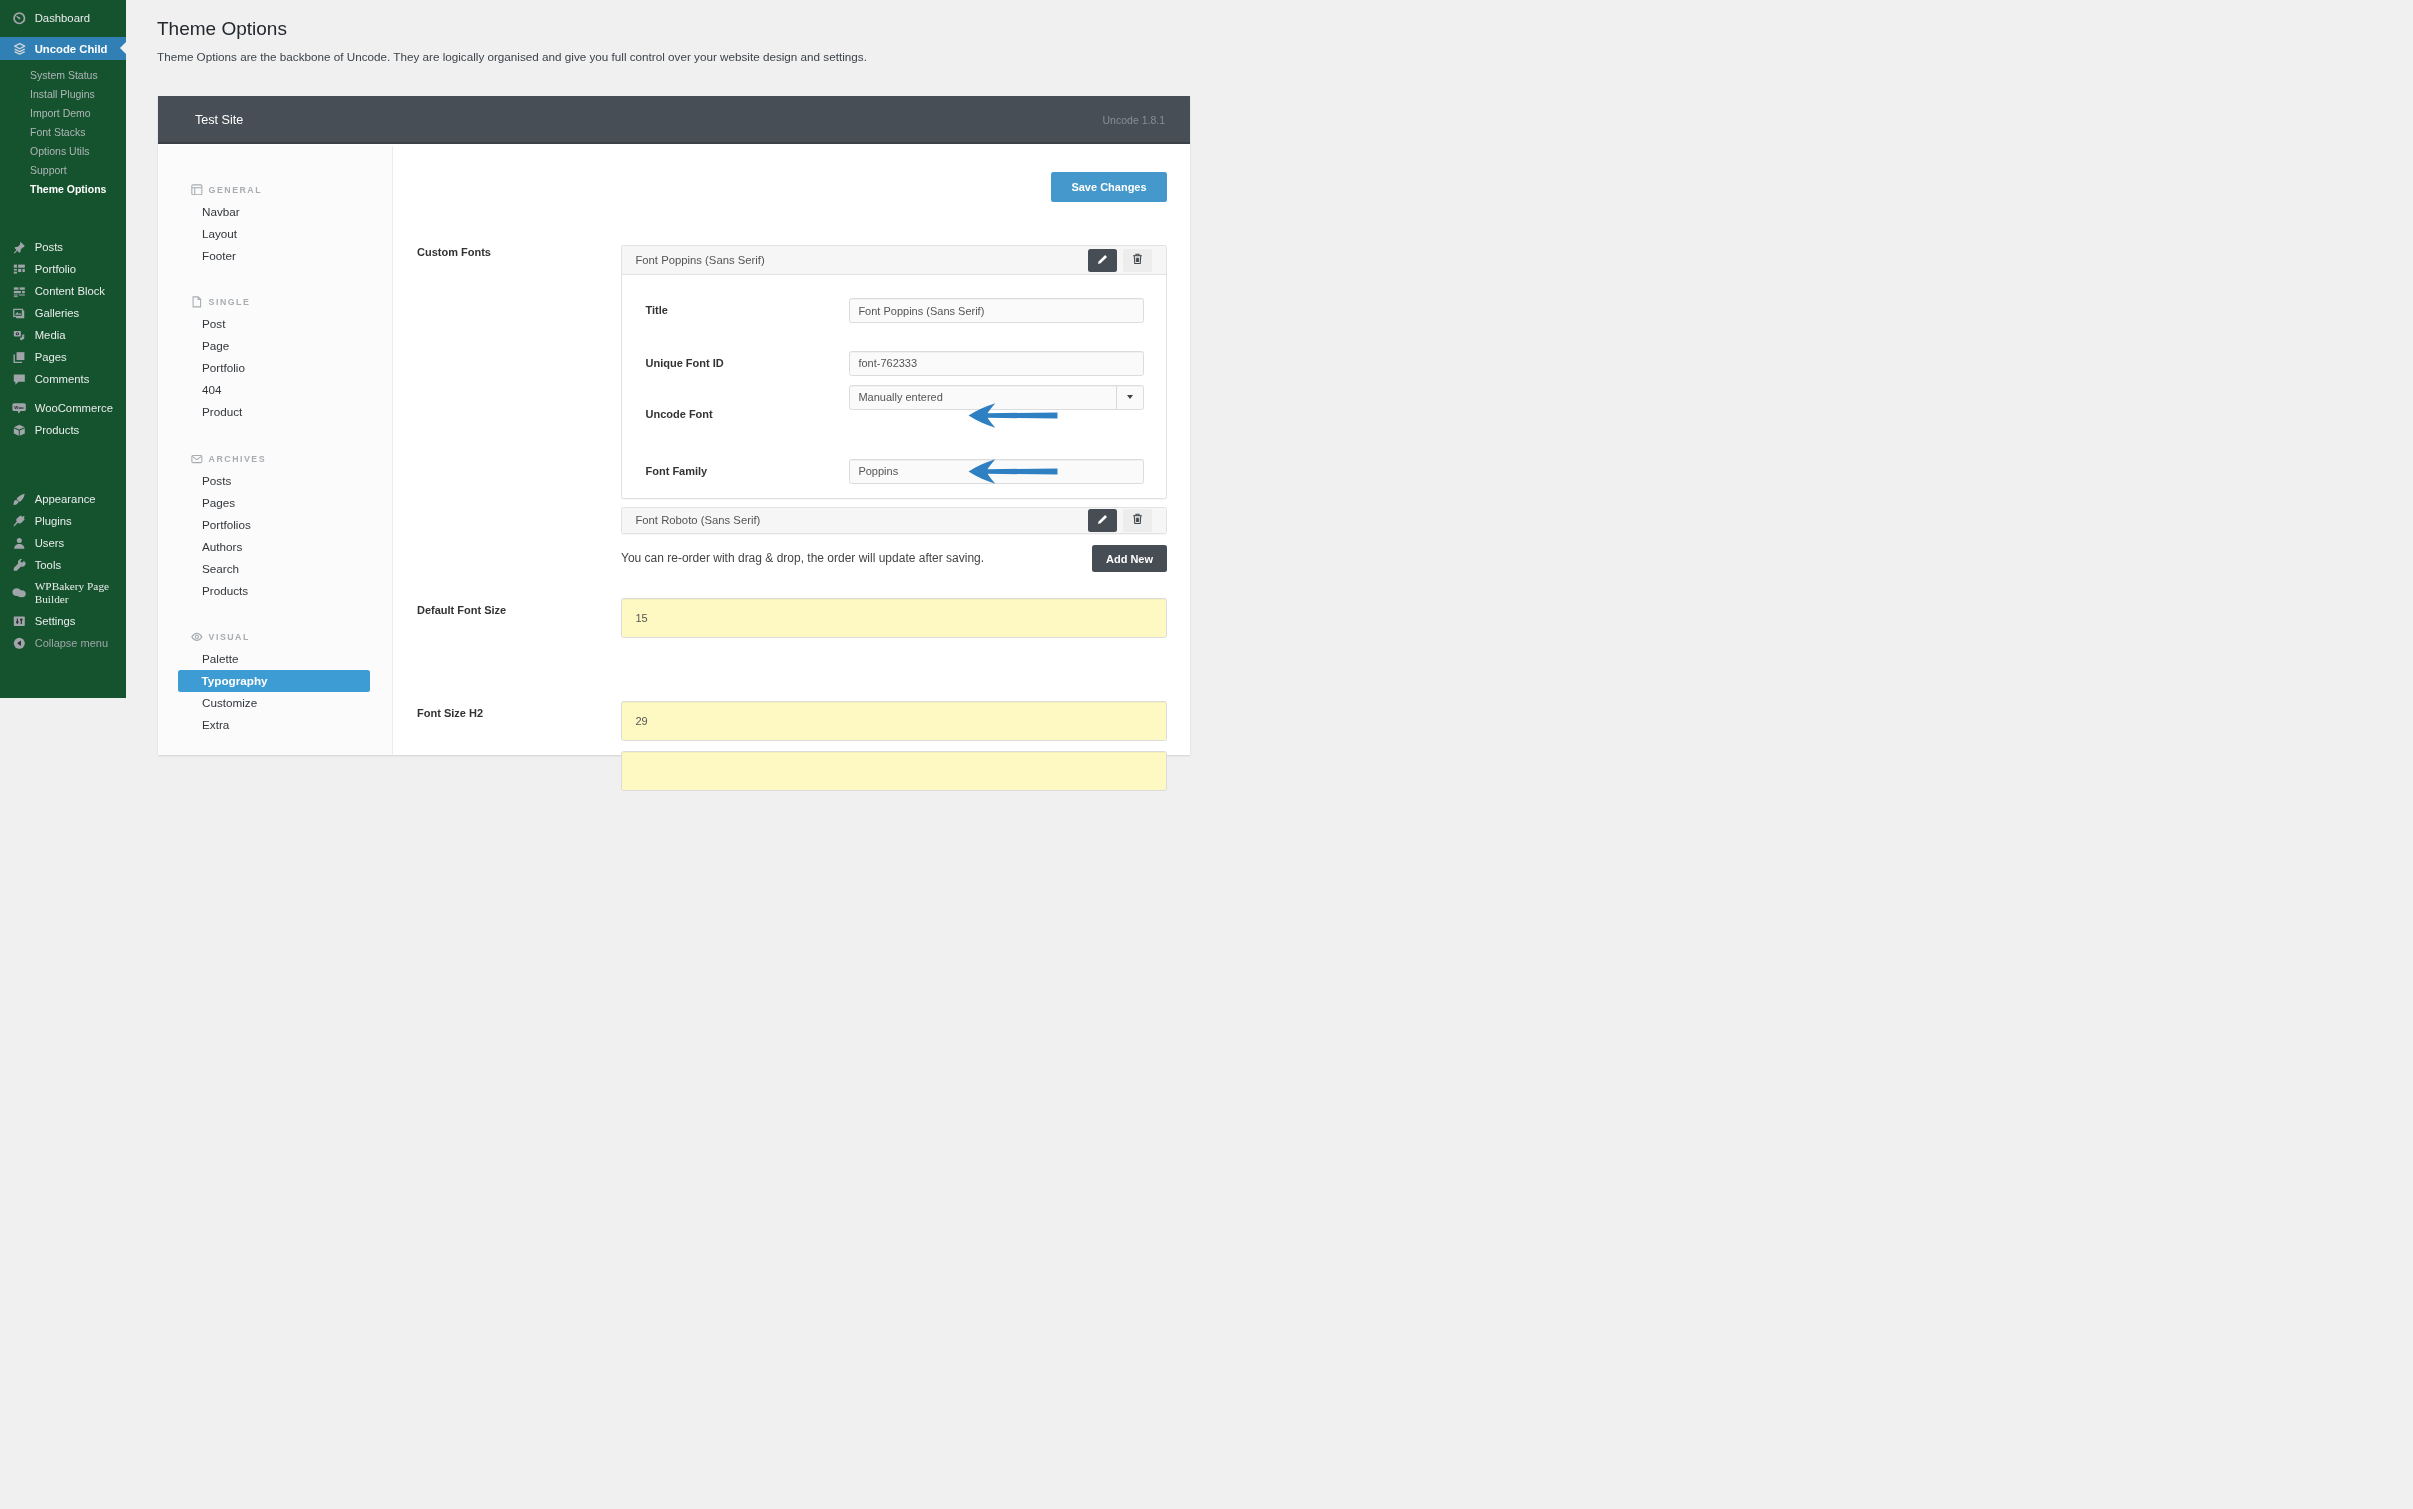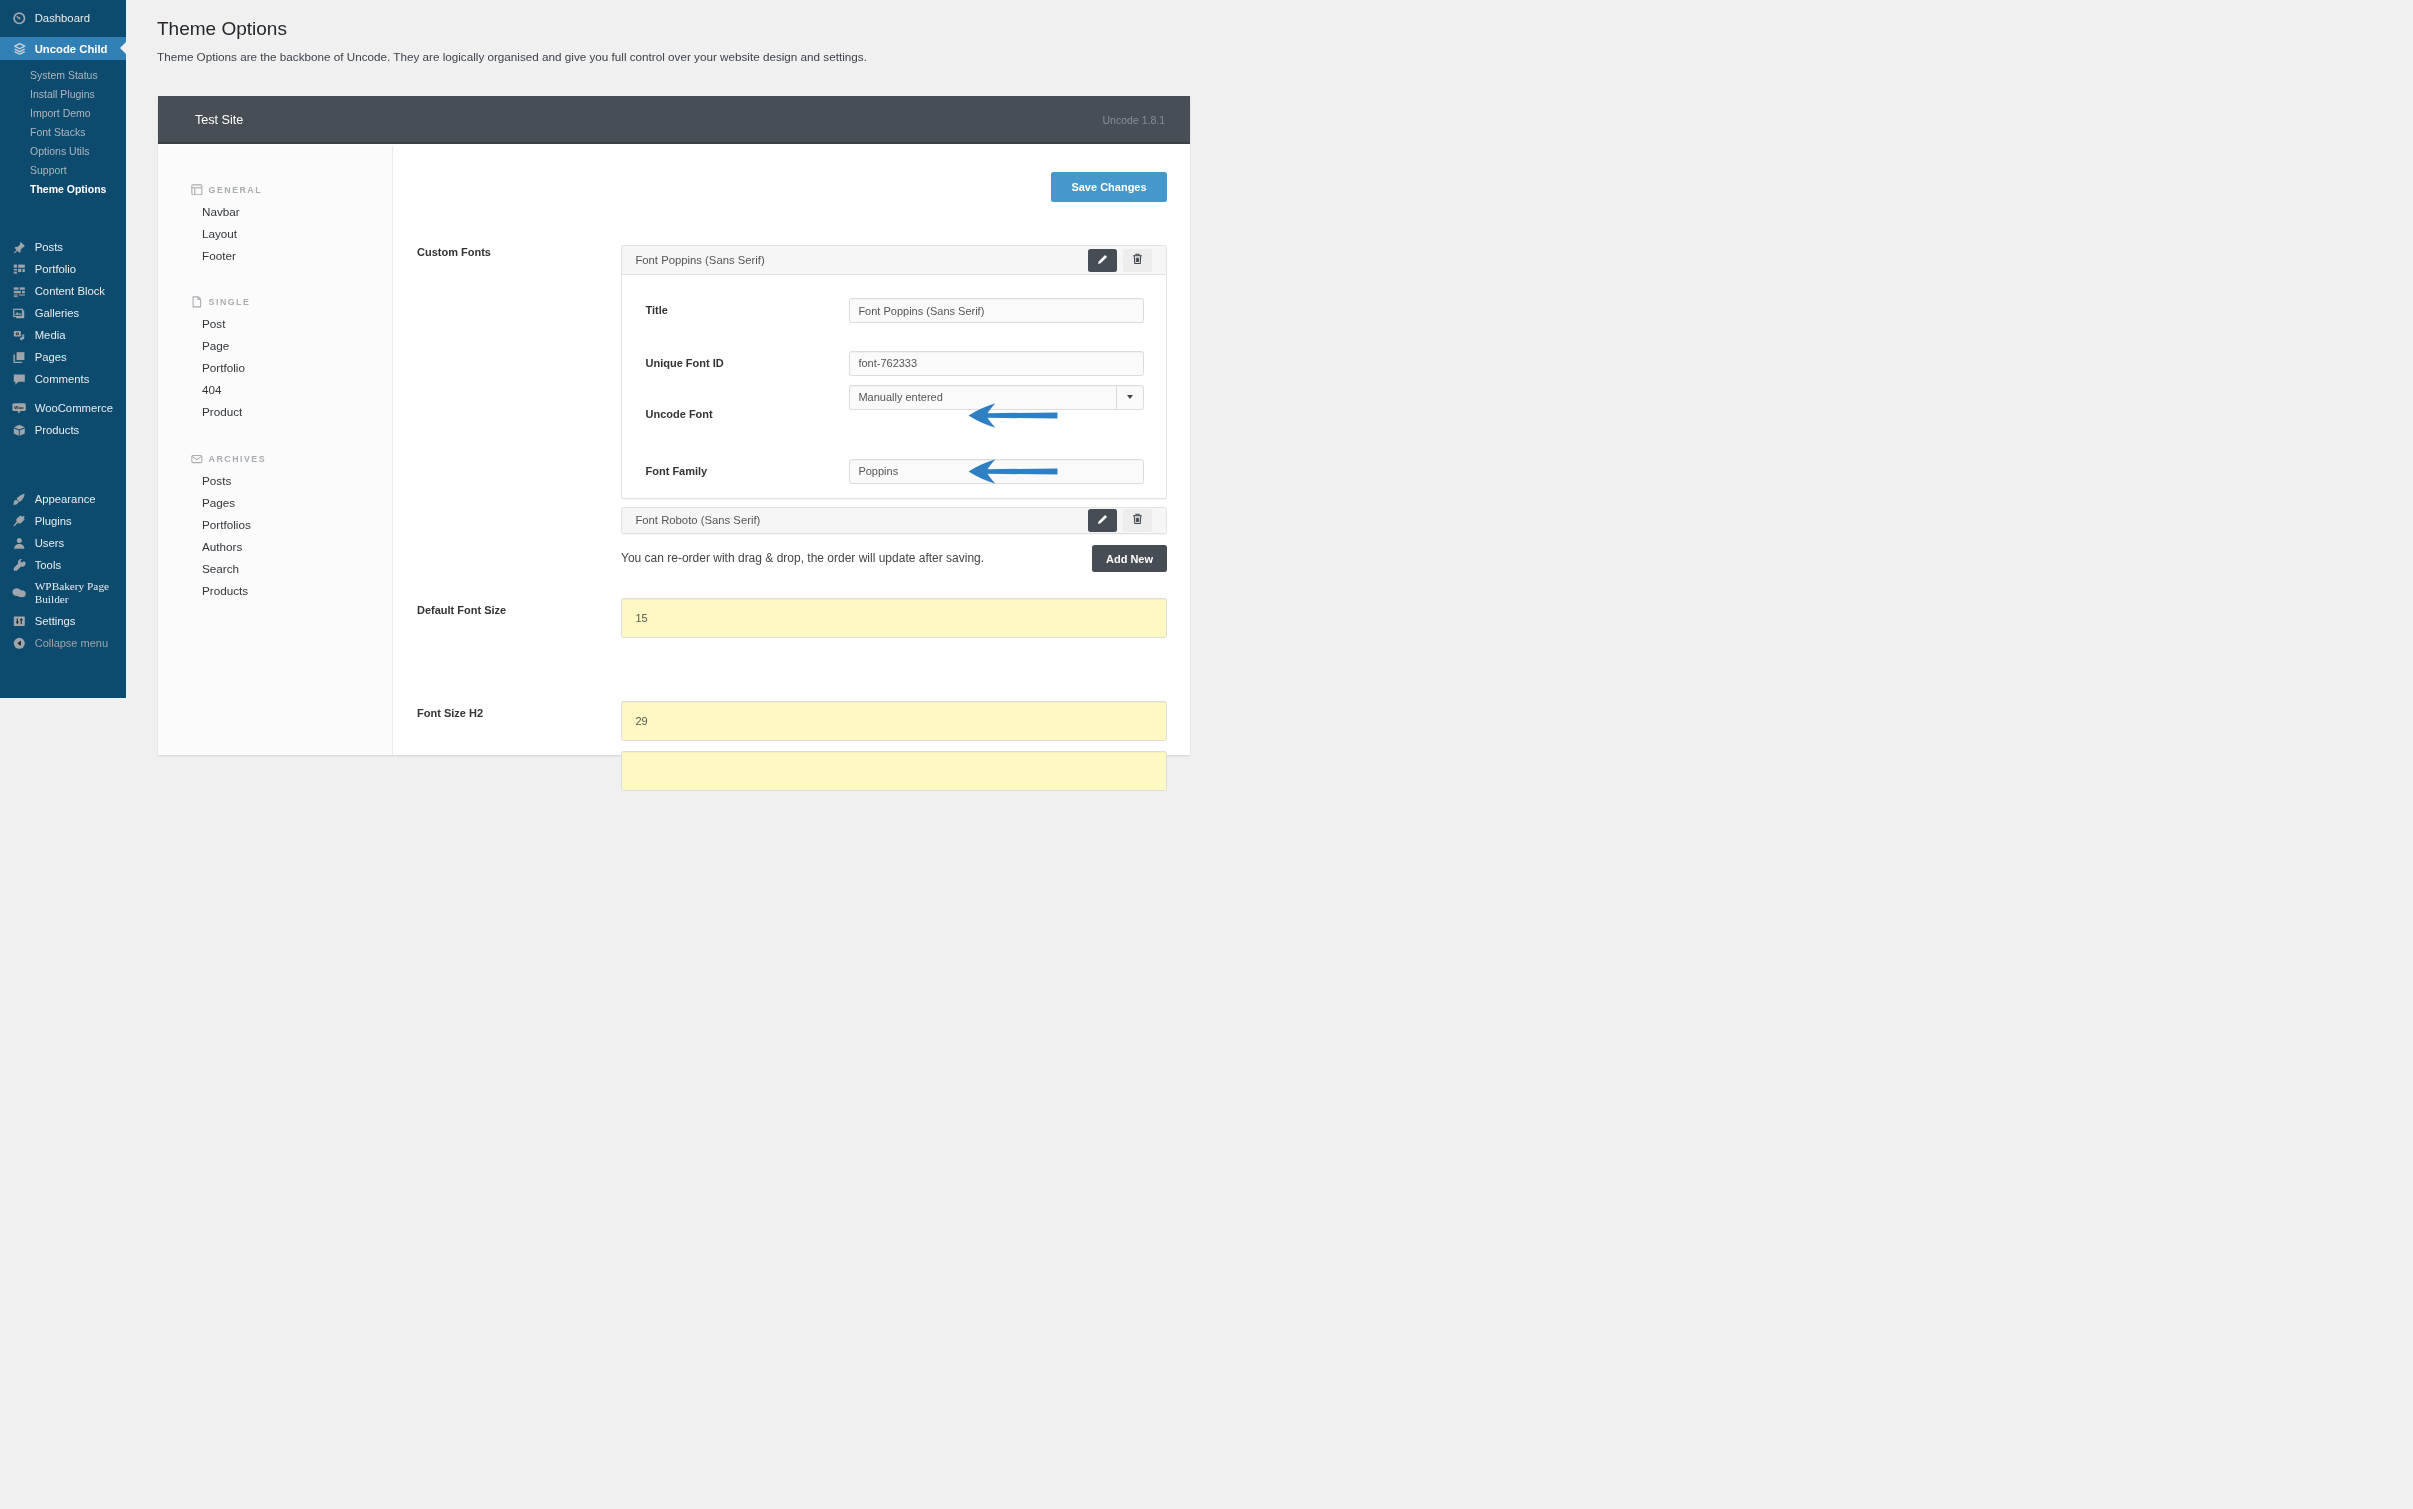--- a/index.html
+++ b/index.html
@@ -1,20 +1,20 @@
 <!DOCTYPE html>
 <html style="font-size:13.4px"><head>
 <meta charset="utf-8">
 <style>
   * { margin:0; padding:0; box-sizing:border-box; }
   html,body { width:1207px; height:754px; overflow:hidden; }
   body { font-family:"Liberation Sans","DejaVu Sans",sans-serif; background:#f0f0f1; color:#3c434a; }
 
   
-  .admin-sidebar { position:absolute; left:0; top:0; width:126px; height:698px; background:#0c4a6e; z-index:5; }
+  .admin-sidebar { position:absolute; left:0; top:0; width:126px; height:698px; background:#14532d; z-index:5; }
   .sb-item { position:relative; display:flex; align-items:center; height:28.5px; color:#eaecee; font-size:11.3px; cursor:pointer; }
   .sb-item .ico { width:17px; margin:0 6.7px 0 11px; display:flex; justify-content:center; align-items:center; flex:none; }
   .sb-item svg { display:block; }
   .sb-top { height:23.5px; margin-top:6.7px; }
   .sb-active { background:#3080b5; color:#fff; font-weight:bold; height:23.5px; margin-top:6.7px; }
   .sb-active .notch { position:absolute; right:0; top:50%; margin-top:-6.7px; width:0; height:0;
       border-top:6.7px solid transparent; border-bottom:6.7px solid transparent; border-right:6.7px solid #f0f0f1; }
   .sb-sub { padding:5.9px 0 0 0; }
   .sb-sub-item { height:19px; line-height:19px; padding-left:30px; color:#b0b5ba; font-size:10.5px; cursor:pointer; }
   .sb-sub-item.current { color:#fff; font-weight:bold; }
@@ -368,20 +368,37 @@
         <div class="sn-item">Posts</div>
         <div class="sn-item">Pages</div>
         <div class="sn-item">Portfolios</div>
         <div class="sn-item">Authors</div>
         <div class="sn-item">Search</div>
         <div class="sn-item">Products</div>
       </div>
     </div>
     <div class="sn-sep"></div>
 
+    <div class="sn-section">
+      <div class="sn-section-head">
+        <span class="sico">
+          <svg width="11.7" height="11.7" viewBox="0 0 14 14" fill="none" stroke="#a8adb2" stroke-width="1.3">
+              <path d="M1 7 C3 3.8 5 2.8 7 2.8 C9 2.8 11 3.8 13 7 C11 10.2 9 11.2 7 11.2 C5 11.2 3 10.2 1 7 Z"></path>
+              <circle cx="7" cy="7" r="2"></circle>
+            </svg>
+        </span>
+        <span class="stitle">VISUAL</span>
+      </div>
+      <div class="sn-items">
+        <div class="sn-item">Palette</div>
+        <div class="sn-item active">Typography</div>
+        <div class="sn-item">Customize</div>
+        <div class="sn-item">Extra</div>
+      </div>
+    </div>
   </div>
 
   <div class="main">
 
     <button class="btn-save">Save Changes</button>
 
     <div class="field-label custom-fonts-label">Custom Fonts</div>
 
     <div class="font-group fg-poppins">
       <div class="fg-head">

